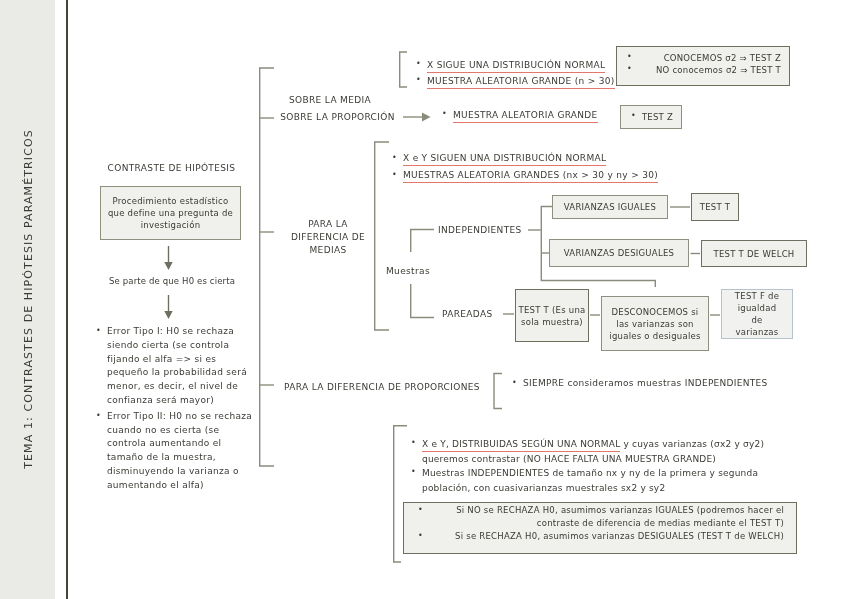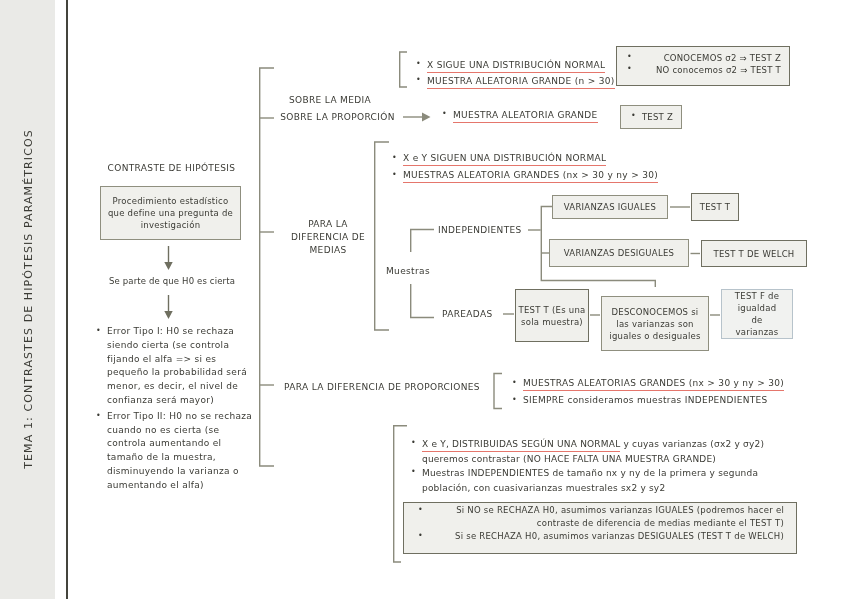--- a/index.html
+++ b/index.html
@@ -114,21 +114,20 @@
   <div class="box box--dark" style="left:691px;top:193px;width:48px;height:28px;">TEST T</div>
   <div class="box" style="left:549px;top:239px;width:140px;height:28px;">VARIANZAS DESIGUALES</div>
   <div class="box box--dark" style="left:701px;top:240px;width:106px;height:27px;">TEST T DE WELCH</div>
 
   <div class="box box--dark" style="left:515px;top:289px;width:74px;height:53px;padding:2px;">TEST T (Es una sola muestra)</div>
   <div class="box" style="left:601px;top:288px;width:108px;height:55px;padding:2px;margin-top:8px;">DESCONOCEMOS si las varianzas son iguales o desiguales</div>
   <div class="box box--blue" style="left:721px;top:289px;width:72px;height:50px;padding:10px;">TEST F de igualdad de varianzas</div>
 
   <div class="lbl" style="left:284px;top:381px;">PARA LA DIFERENCIA DE PROPORCIONES</div>
   <div class="bullets" style="left:510px;top:375px;line-height:17px;">
-    <div class="bullet nw"><span class="u">MUESTRAS ALEATORIAS GRANDES (nx &gt; 30 y ny &gt; 30)</span></div>
     <div class="bullet nw">SIEMPRE consideramos muestras INDEPENDIENTES</div>
   </div>
 
   <div class="bullets small" style="left:409px;top:437px;width:372px;line-height:14.5px;letter-spacing:.2px;">
     <div class="bullet"><span class="u">X e Y, DISTRIBUIDAS SEGÚN UNA NORMAL</span><span> y cuyas varianzas (σx2 y σy2) queremos contrastar (NO HACE FALTA UNA MUESTRA GRANDE)</span></div>
     <div class="bullet">Muestras INDEPENDIENTES de tamaño nx y ny de la primera y segunda población, con cuasivarianzas muestrales sx2 y sy2</div>
   </div>
   <div class="box box--dark box--list small" style="left:403px;top:502px;width:394px;height:52px;padding:1px 12px;line-height:13px;">
     <div class="bullet">Si NO se RECHAZA H0, asumimos varianzas IGUALES (podremos hacer el contraste de diferencia de medias mediante el TEST T)</div>
     <div class="bullet">Si se RECHAZA H0, asumimos varianzas DESIGUALES (TEST T de WELCH)</div>

